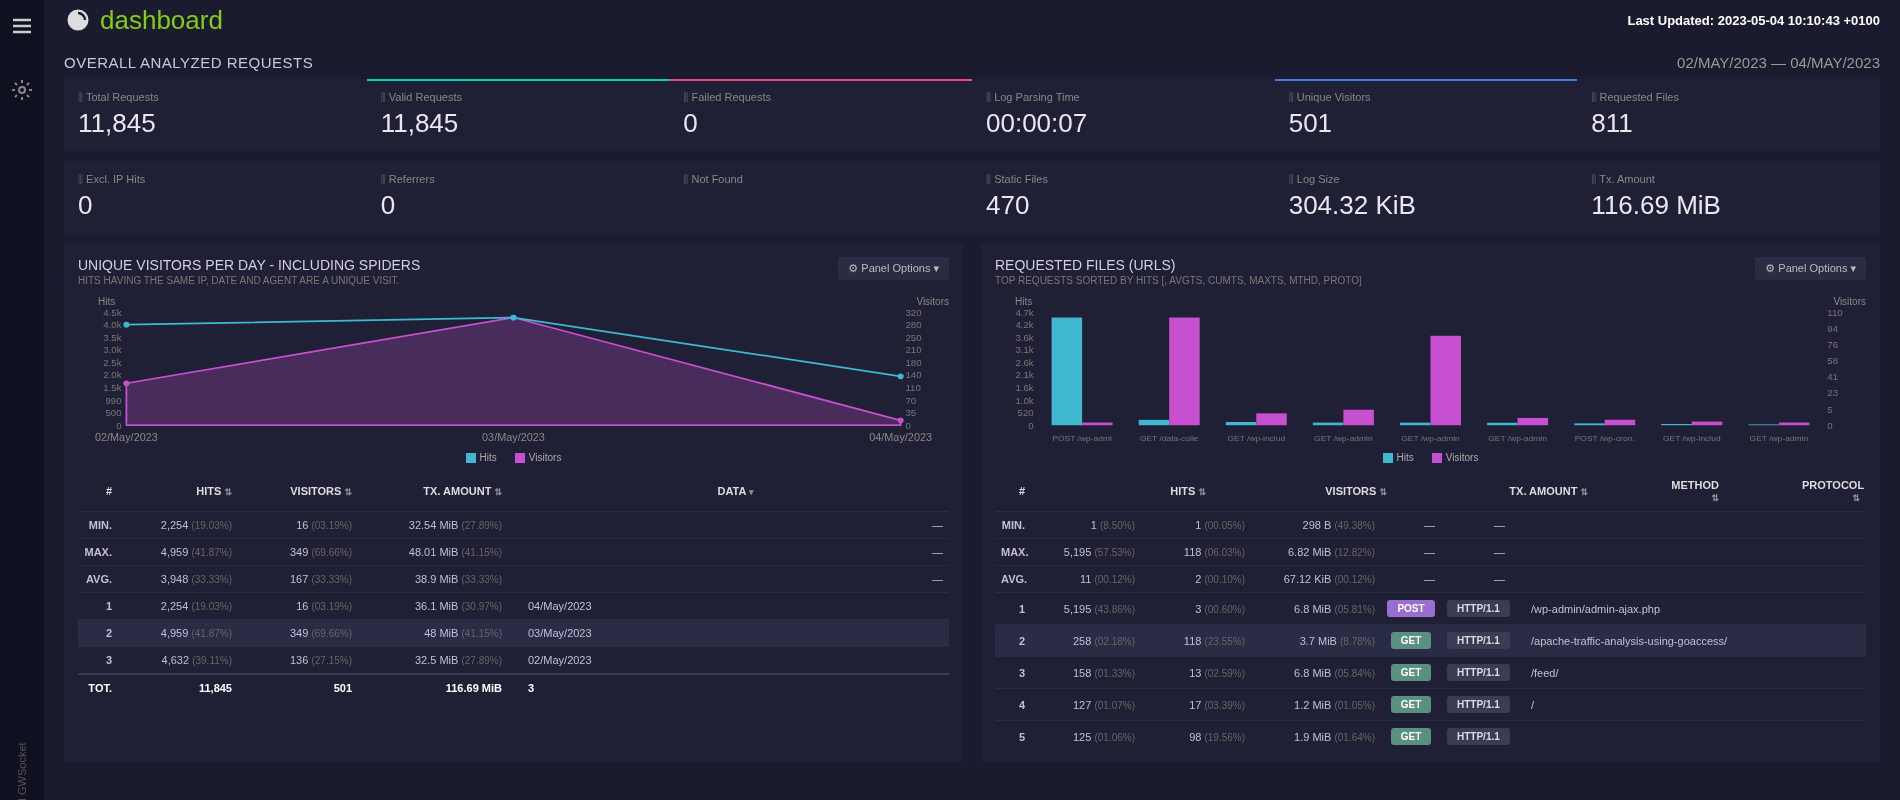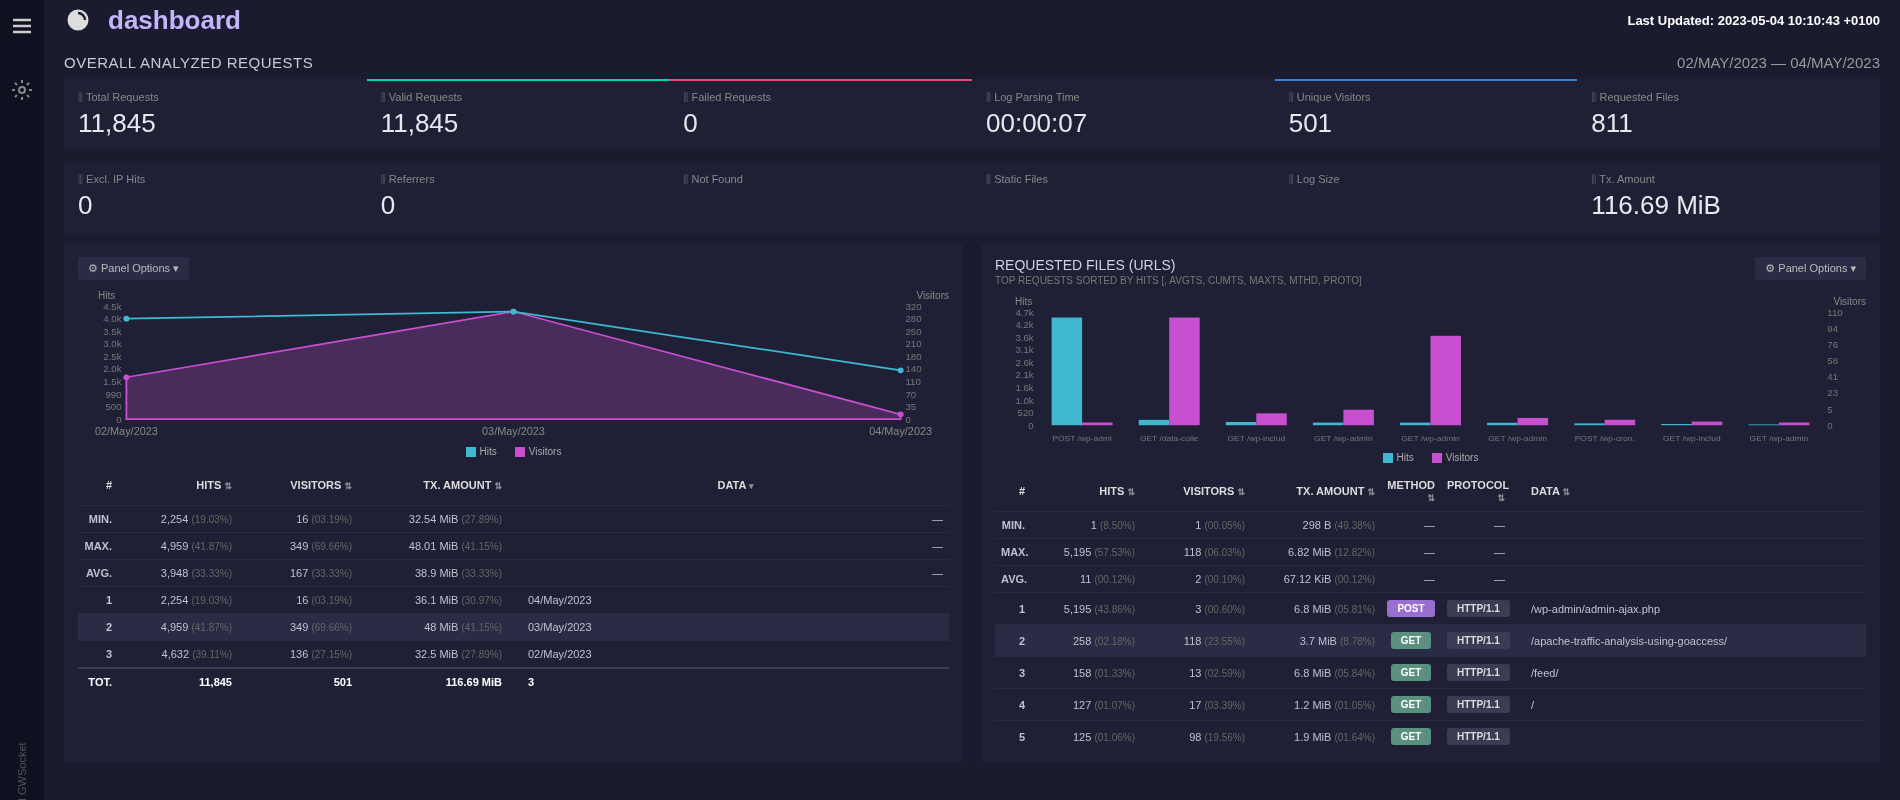--- a/index.html
+++ b/index.html
@@ -37,21 +37,21 @@
 .main {
   margin-left: 44px;
   padding: 0 20px;
 }
 .header {
   display: flex;
   justify-content: space-between;
   align-items: center;
   height: 40px;
 }
-.header .brand { display:flex;align-items:center;gap:16px;color:#c4b5fd;font-size:26px;font-weight:700;}
+.header .brand { display:flex;align-items:center;gap:8px;color:#84cc16;font-size:26px;font-weight:400;}
 .header .last-updated { color:#fff; font-size:13px; font-weight:bold;}
 .section-head {
   display:flex;justify-content:space-between;align-items:center;
   margin-top: 14px; margin-bottom: 8px;
 }
 .section-title { font-size:15px; color:#c8c8d8; letter-spacing:0.5px;}
 .date-range { color:#999; font-size:15px; }
 .stats-row { display:flex; margin-bottom: 10px;}
 .stat-card {
   flex:1;
@@ -160,34 +160,40 @@
       </div>
       <div class="stat-card">
         <div class="label"><span style="opacity:.5">⫼</span> Referrers</div>
         <div class="value">0</div>
       </div>
       <div class="stat-card">
         <div class="label"><span style="opacity:.5">⫼</span> Not Found</div>
       </div>
       <div class="stat-card">
         <div class="label"><span style="opacity:.5">⫼</span> Static Files</div>
+        <div class="value">470</div>
       </div>
       <div class="stat-card">
         <div class="label"><span style="opacity:.5">⫼</span> Log Size</div>
+        <div class="value">304.32 KiB</div>
       </div>
       <div class="stat-card">
         <div class="label"><span style="opacity:.5">⫼</span> Tx. Amount</div>
         <div class="value">116.69 MiB</div>
       </div>
     </div>
 
   <div class="panels">
 
     <div class="panel">
       <div class="panel-head">
+        <div class="titles">
+          <div class="t1">UNIQUE VISITORS PER DAY - INCLUDING SPIDERS</div>
+          <div class="t2">HITS HAVING THE SAME IP, DATE AND AGENT ARE A UNIQUE VISIT.</div>
+        </div>
         <button class="panel-opt">
           <span>⚙</span>
           <span>Panel Options</span>
           <span>▾</span>
         </button>
       </div>
       <div class="chart-area">
         <div class="axis-label" style="top:0;left:20px;">Hits</div>
         <div class="axis-label" style="top:0;right:0;">Visitors</div>
         <svg id="chart-left" width="100%" height="100%" viewBox="0 0 720 130" preserveAspectRatio="none">
@@ -356,21 +362,20 @@
         <span><span class="sw" style="background:#c850d0"></span><span>Visitors</span></span>
       </div>
       <div class="table" id="table-right">
           <div class="table-row header">
             <div class="c r" style="width:36px">#</div>
             <div class="c r" style="width:110px">HITS <span class="sort-ind">⇅</span></div>
             <div class="c r" style="width:110px">VISITORS <span class="sort-ind">⇅</span></div>
             <div class="c r" style="width:130px">TX. AMOUNT <span class="sort-ind">⇅</span></div>
             <div class="c r" style="width:60px">METHOD <span class="sort-ind">⇅</span></div>
             <div class="c r" style="width:70px">PROTOCOL <span class="sort-ind">⇅</span></div>
-            <div class="c " style="width:auto;flex:1;padding-left:20px">DATA <span class="sort-ind">⇅</span></div>
           </div>
           <div class="table-row">
             <div class="c r" style="width:36px;font-weight:bold">MIN.</div>
             <div class="c r" style="width:110px">1 <span class="pct">(8.50%)</span></div>
             <div class="c r" style="width:110px">1 <span class="pct">(00.05%)</span></div>
             <div class="c r" style="width:130px">298 B <span class="pct">(49.38%)</span></div>
             <div class="c r" style="width:60px">—</div>
             <div class="c r" style="width:70px">—</div>
             <div class="c" style="flex:1"></div>
           </div>

